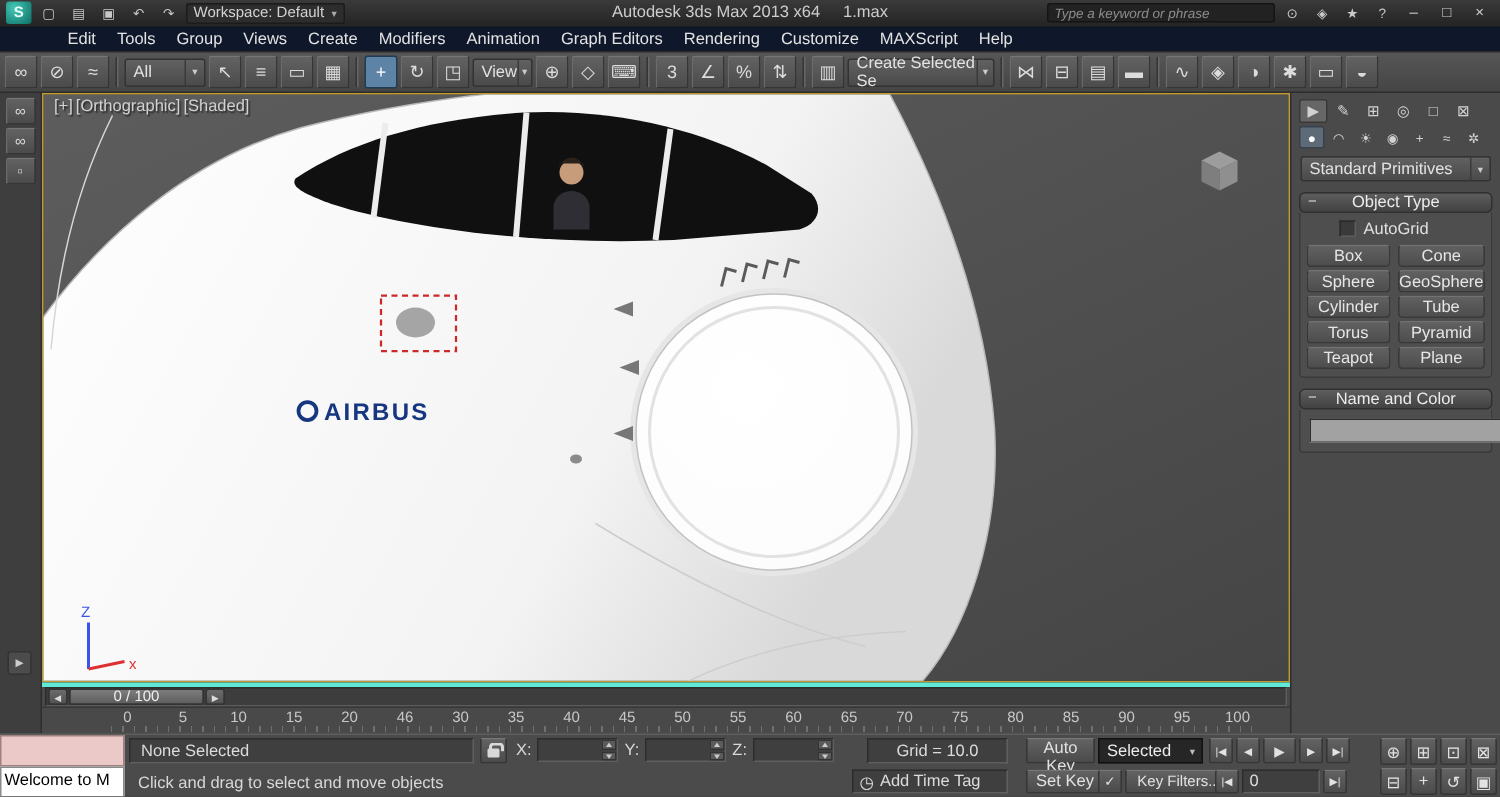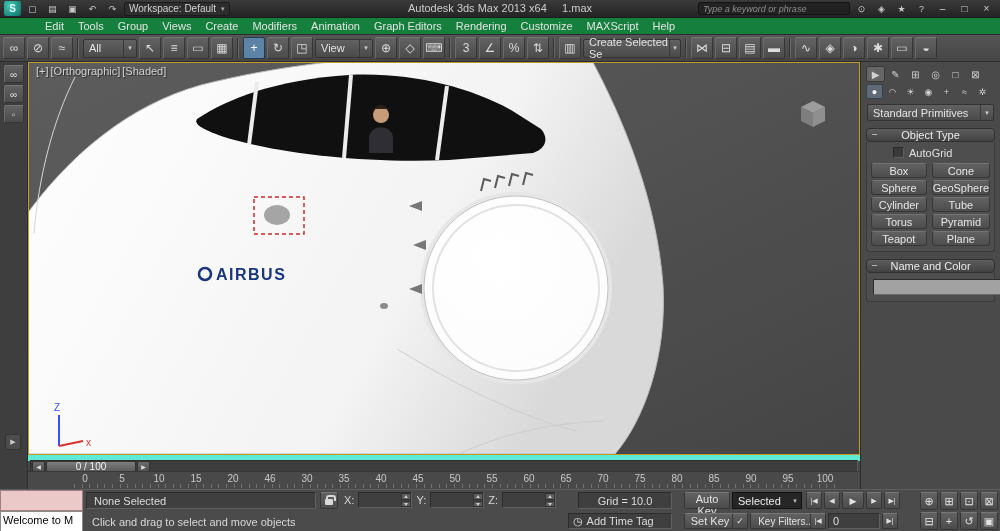--- a/index.html
+++ b/index.html
@@ -15,32 +15,32 @@
   .qa{width:17px;height:14px;font-size:9px;color:#c9c9c9;display:flex;align-items:center;justify-content:center}
   .ws-ddl{height:14px;background:#2d2d2d;border:1px solid #1b1b1b;border-radius:2px;color:#d2d2d2;font-size:10px;padding:0 4px;display:flex;align-items:center;gap:5px}
   .ws-ddl .arr{font-size:7px;color:#aaa}
   .title-text{position:absolute;left:0;right:0;top:2px;text-align:center;font-size:11px;color:#cdcdcd;pointer-events:none;white-space:pre}
   .tb-right{margin-left:auto;display:flex;align-items:center;gap:3px;z-index:2}
   .search{width:152px;height:13px;background:#222;border:1px solid #141414;border-radius:2px;color:#bbb;font-size:9px;padding:0 4px}
   .search::placeholder{color:#8d8d8d;font-style:italic}
   .win{width:19px;height:14px;font-size:10px;color:#cfcfcf;display:flex;align-items:center;justify-content:center}
 
   
-  .menubar{position:absolute;left:0;top:18px;width:1000px;height:17px;background:#15803d;border-bottom:1px solid #2b2b2b;display:flex;align-items:center;padding-left:38px}
+  .menubar{position:absolute;left:0;top:18px;width:1000px;height:17px;background:#0f172a;border-bottom:1px solid #2b2b2b;display:flex;align-items:center;padding-left:38px}
   .menu-item{padding:1px 7px;font-size:11px;color:#e3e3e3}
 
   
   .toolbar{position:absolute;left:0;top:35px;width:1000px;height:27px;background:linear-gradient(#565656,#454545);border-bottom:1px solid #2d2d2d;display:flex;align-items:center;padding:0 3px;gap:2px}
   .ibtn{width:22px;height:22px;background:linear-gradient(#626262,#4b4b4b);border:1px solid #353535;border-top-color:#767676;border-left-color:#6b6b6b;border-radius:2px;color:#dcdcdc;font-size:12px;display:flex;align-items:center;justify-content:center;flex:none}
   .ibtn span{pointer-events:none}
   .ibtn.active{border-color:#233c52;color:#fff}
   .sep{width:2px;height:20px;border-left:1px solid #343434;border-right:1px solid #676767;margin:0 2px;flex:none}
   .ddl{height:19px;background:linear-gradient(#616161,#4a4a4a);border:1px solid #333;border-radius:2px;display:flex;align-items:center;font-size:11px;color:#e3e3e3;padding-left:5px;flex:none}
   .ddl .arr{margin-left:auto;width:13px;height:100%;border-left:1px solid #3a3a3a;display:flex;align-items:center;justify-content:center;font-size:7px;color:#ccc}
-  .w-all{width:54px}.w-view{width:58px}.w-sets{width:98px}
+  .w-all{width:54px}.w-view{width:40px}.w-sets{width:98px}
 
   
   .leftbar{position:absolute;left:0;top:62px;width:28px;height:427px;background:#3e3e3e;border-right:1px solid #2e2e2e;display:flex;flex-direction:column;align-items:center;padding-top:3px;gap:2px}
   .leftbar .ibtn{width:20px;height:18px;font-size:10px}
   .expand-btn{position:absolute;left:5px;top:372px;width:16px;height:16px;background:#4c4c4c;border:1px solid #333;border-radius:2px;color:#ccc;font-size:7px;display:flex;align-items:center;justify-content:center}
 
   
   .vp{position:absolute;left:28px;top:62px;width:832px;height:393px;border:1px solid #c19a2e;background:#505050}
   .vp svg{display:block;width:100%;height:100%}
   .vp-label{position:absolute;left:6px;top:2px;display:flex;font-size:11px;color:#d2d2d2;text-shadow:1px 1px 1px rgba(0,0,0,.55);z-index:2}
@@ -60,21 +60,21 @@
   .ro-body{background:#4e4e4e;border:1px solid #3a3a3a;border-top:none;border-radius:0 0 3px 3px;padding:4px 4px 5px}
   .ag-row{display:flex;align-items:flex-start;gap:5px;padding:1px 0 4px 22px}
   .checkbox{width:11px;height:11px;background:#3a3a3a;border:1px solid #292929;border-bottom-color:#5d5d5d;border-right-color:#5d5d5d}
   .ag-label{font-size:11px;color:#e0e0e0}
   .obj-grid{display:grid;grid-template-columns:1fr 1fr;gap:2px 5px}
   .obj-btn{height:15px;background:linear-gradient(#616161,#4d4d4d);border:1px solid #383838;border-top-color:#737373;border-radius:3px;font-size:11px;color:#e6e6e6;line-height:12px}
   .nc-row{display:flex;align-items:center;padding:2px 2px 1px}
   .name-input{flex:1;height:16px;background:#a2a2a2;border:1px solid #2d2d2d;border-bottom-color:#6a6a6a;border-right-color:#6a6a6a;color:#111;font-size:11px;padding:0 3px}
 
   
-  .timeslider{position:absolute;left:28px;top:455px;width:832px;height:16px;background:#484848;border-top:6px solid #5eead4;display:flex;align-items:center;padding:0 2px}
+  .timeslider{position:absolute;left:28px;top:455px;width:832px;height:16px;background:#484848;border-top:3px solid #5eead4;display:flex;align-items:center;padding:0 2px}
   .ts-track{flex:1;height:13px;background:#3d3d3d;border:1px solid #2d2d2d;border-bottom-color:#5c5c5c;border-right-color:#5c5c5c;display:flex;align-items:center;padding:0 1px;gap:1px}
   .ts-btn{width:13px;height:11px;background:linear-gradient(#6b6b6b,#525252);border:1px solid #333;border-radius:2px;color:#ddd;font-size:6px;display:flex;align-items:center;justify-content:center;flex:none}
   .ts-handle{width:90px;height:11px;background:linear-gradient(#7d7d7d,#5d5d5d);border:1px solid #333;border-radius:2px;font-size:10px;color:#f0f0f0;display:flex;align-items:center;justify-content:center;flex:none}
   .ruler{position:absolute;left:28px;top:471px;width:832px;height:18px;background:#494949;border-top:1px solid #383838}
   .tick-labels{position:absolute;left:46px;right:24px;top:1px;display:flex;justify-content:space-between}
   .tick-labels span{width:22px;text-align:center;font-size:10px;color:#c8c8c8;flex:none}
   .tick-strip{position:absolute;left:46px;right:24px;bottom:1px;height:4px;background:repeating-linear-gradient(90deg,#707070 0 1px,transparent 1px 7.6px)}
 
   
   .statusbar{position:absolute;left:0;top:489px;width:1000px;height:42px;background:#4b4b4b;border-top:1px solid #5e5e5e;font-size:11px;color:#d8d8d8}

